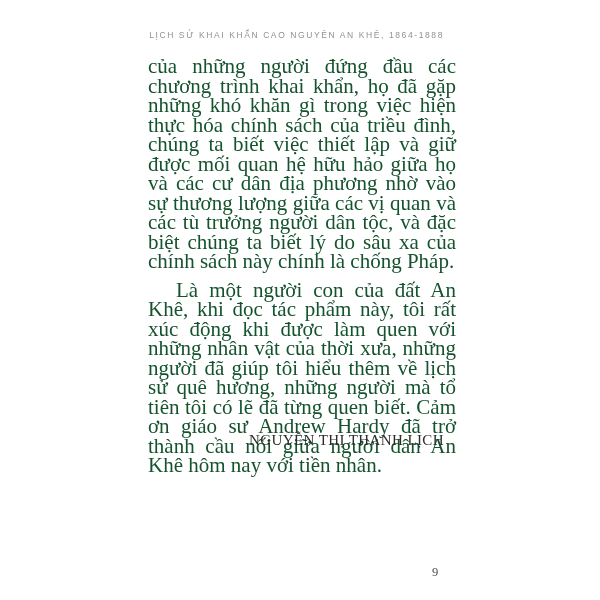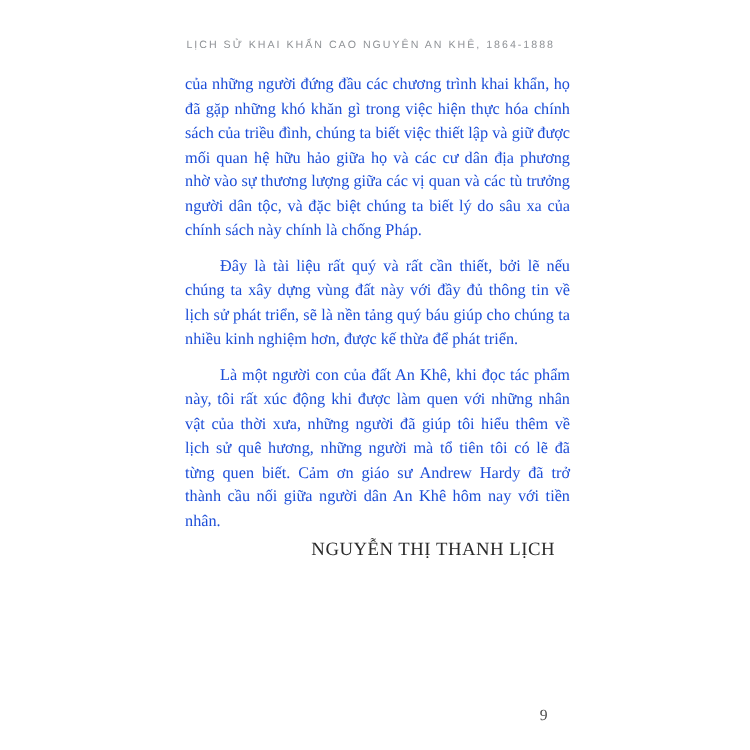--- a/index.html
+++ b/index.html
@@ -30,23 +30,23 @@
     white-space: nowrap;
   }
   .text-block {
     position: absolute;
     top: 57px;
     left: 148px;
     width: 308px;
   }
   .text-block p {
     margin: 0;
-    font-size: 13px;
+    font-size: 21px;
     line-height: 19.5px;
-    color: #1d4ed8;
+    color: #14532d;
     text-align: justify;
     text-justify: inter-word;
   }
   .text-block p + p {
     margin-top: 9px;
     text-indent: 28px;
   }
   .signature {
     position: absolute;
     top: 431px;
@@ -78,21 +78,20 @@
 </style>
 </head>
 <body>
 
 <div class="book-page">
 
   <div class="running-head">LỊCH SỬ KHAI KHẨN CAO NGUYÊN AN KHÊ, 1864-1888</div>
 
   <div class="text-block">
     <p>của những người đứng đầu các chương trình khai khẩn, họ đã gặp những khó khăn gì trong việc hiện thực hóa chính sách của triều đình, chúng ta biết việc thiết lập và giữ được mối quan hệ hữu hảo giữa họ và các cư dân địa phương nhờ vào sự thương lượng giữa các vị quan và các tù trưởng người dân tộc, và đặc biệt chúng ta biết lý do sâu xa của chính sách này chính là chống Pháp.</p>
-    <p>Đây là tài liệu rất quý và rất cần thiết, bởi lẽ nếu chúng ta xây dựng vùng đất này với đầy đủ thông tin về lịch sử phát triển, sẽ là nền tảng quý báu giúp cho chúng ta nhiều kinh nghiệm hơn, được kế thừa để phát triển.</p>
     <p>Là một người con của đất An Khê, khi đọc tác phẩm này, tôi rất xúc động khi được làm quen với những nhân vật của thời xưa, những người đã giúp tôi hiểu thêm về lịch sử quê hương, những người mà tổ tiên tôi có lẽ đã từng quen biết. Cảm ơn giáo sư Andrew Hardy đã trở thành cầu nối giữa người dân An Khê hôm nay với tiền nhân.</p>
   </div>
 
   <div class="signature">
     <div class="sig-name">NGUYỄN THỊ THANH LỊCH</div>
   </div>
 
   <div class="page-number">9</div>
 
 </div>

